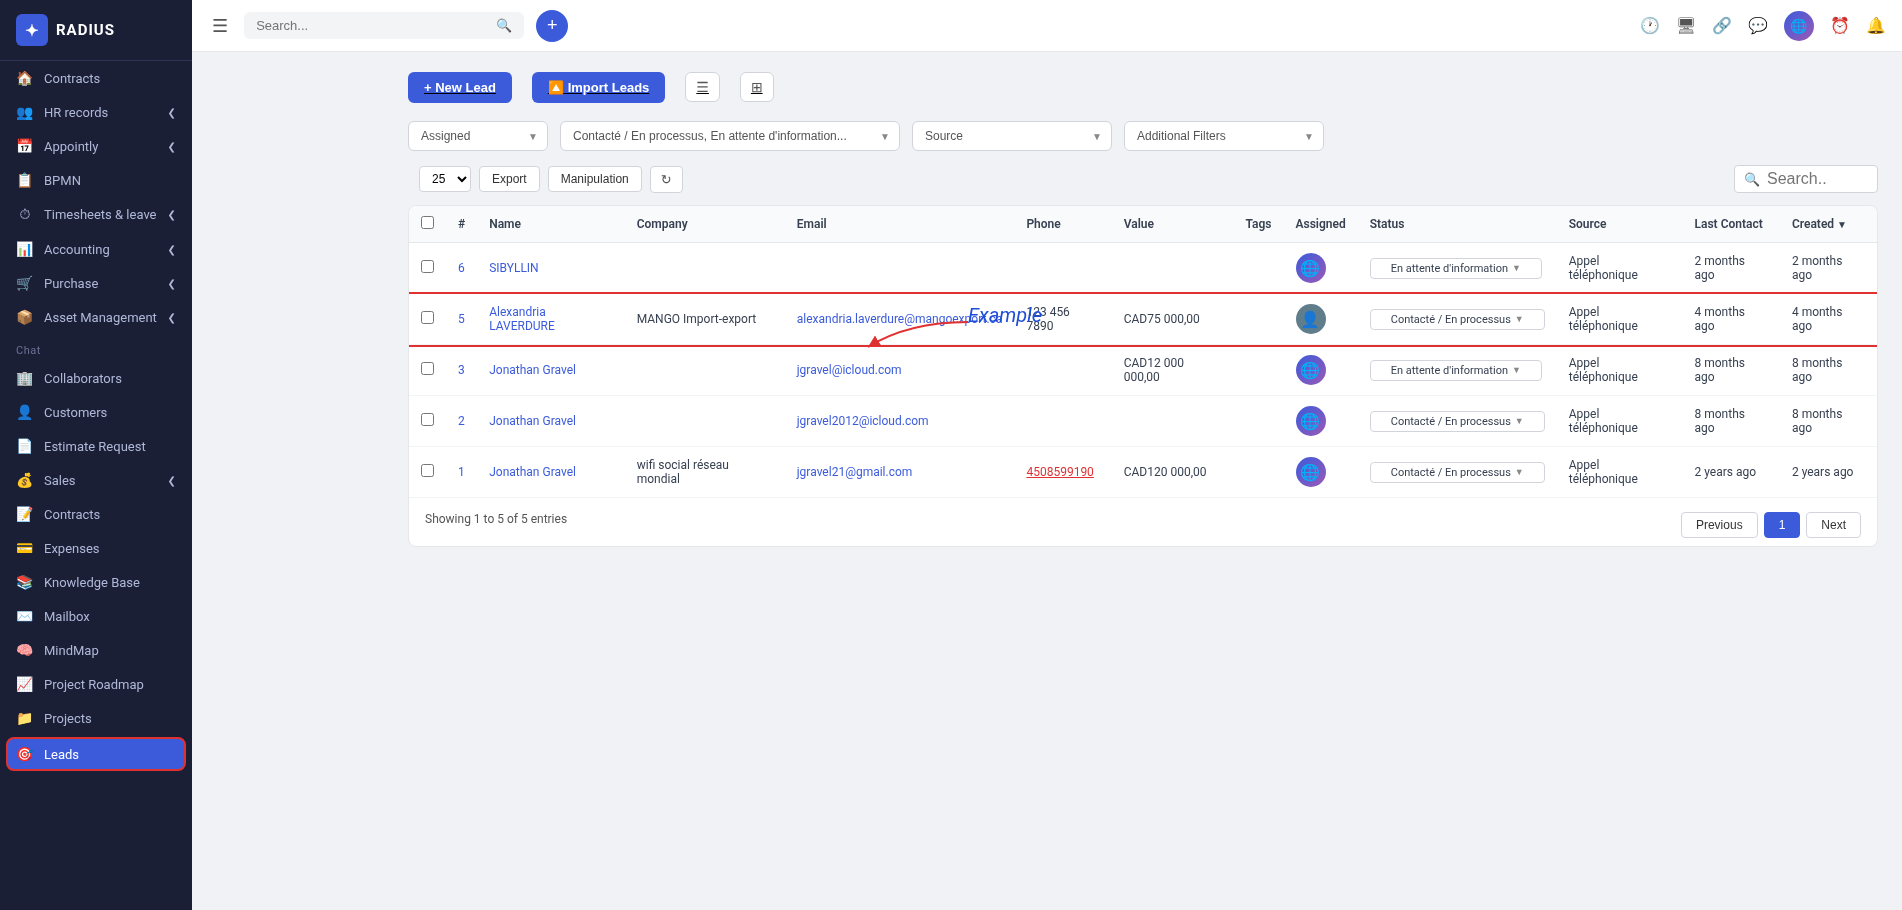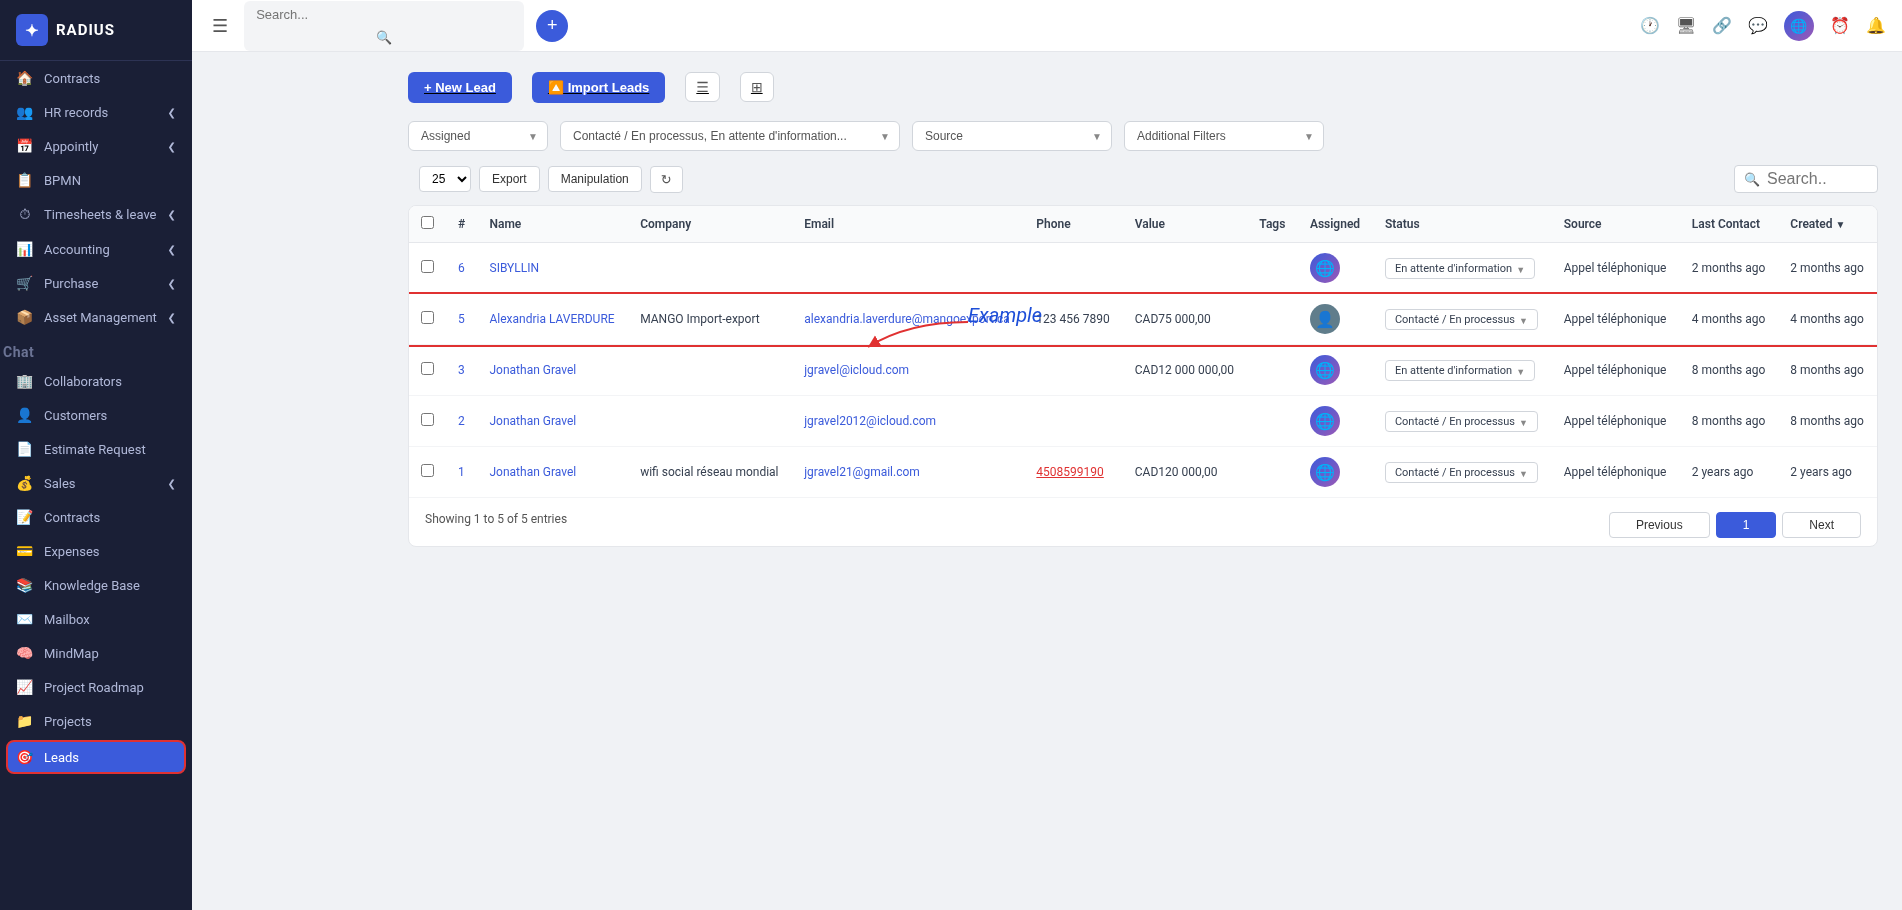--- a/index.html
+++ b/index.html
@@ -45,24 +45,24 @@
       padding: 9px 16px;
       cursor: pointer;
       color: #b0b8d8;
       font-size: 13px;
       transition: background 0.15s;
       position: relative;
     }
     .sidebar-item .item-icon { font-size: 14px; width: 18px; text-align: center; }
     .sidebar-item .chevron { margin-left: auto; font-size: 10px; }
     .sidebar-section-label {
-      padding: 10px 3px 4px;
-      font-size: 14px;
+      padding: 10px 16px 4px;
+      font-size: 11px;
       color: #6b7394;
-      font-weight: 700;
+      font-weight: 400;
       letter-spacing: 0.5px;
     }
 
     
     #topbar {
       position: fixed;
       left: 192px;
       right: 0;
       top: 0;
       height: 52px;
@@ -76,21 +76,20 @@
     }
     .menu-toggle { font-size: 18px; color: #555; cursor: pointer; padding: 4px; }
     .search-bar {
       display: flex;
       align-items: center;
       background: #f3f4f6;
       border-radius: 6px;
       padding: 6px 12px;
       gap: 8px;
       width: 280px;
-      flex-direction: column;
     }
     .search-bar input {
       border: none; background: transparent; outline: none; font-size: 13px; color: #555; width: 100%;
     }
     .search-bar .search-icon { color: #888; }
     .plus-btn {
       width: 32px; height: 32px;
       background: #3b5bdb;
       border-radius: 50%;
       display: flex; align-items: center; justify-content: center;
@@ -252,25 +251,25 @@
       font-size: 12px;
       color: #374151;
       border-bottom: 1px solid #f3f4f6;
       vertical-align: middle;
     }
     .link-text { color: #3b5bdb; cursor: pointer; text-decoration: none; }
     .link-red { color: #e03131; cursor: pointer; text-decoration: underline; margin-top: 32px; }
 
     .status-badge {
       display: inline-flex;
-      align-items: flex-end;
+      align-items: center;
       gap: 4px;
       border: 1px solid #d1d5db;
       border-radius: 4px;
-      padding: 3px 9px;
+      padding: 3px 20px;
       font-size: 11px;
       color: #374151;
       background: white;
       white-space: nowrap;
       cursor: pointer;
     }
     .status-badge .chevron { font-size: 9px; color: #888; }
 
     .avatar-circle {
       width: 30px; height: 30px;
@@ -288,21 +287,21 @@
       justify-content: space-between;
       padding: 14px 16px 8px;
       font-size: 12px;
       color: #555;
     }
     .pagination-controls { display: flex; align-items: center; gap: 6px; }
     .page-btn {
       background: white;
       border: 1px solid #d1d5db;
       border-radius: 4px;
-      padding: 5px 26px;
+      padding: 5px 14px;
       font-size: 12px;
       cursor: pointer;
       color: #333;
     }
     .page-btn.active {
       background: #3b5bdb;
       color: white;
       border-color: #3b5bdb;
     }
   </style>

